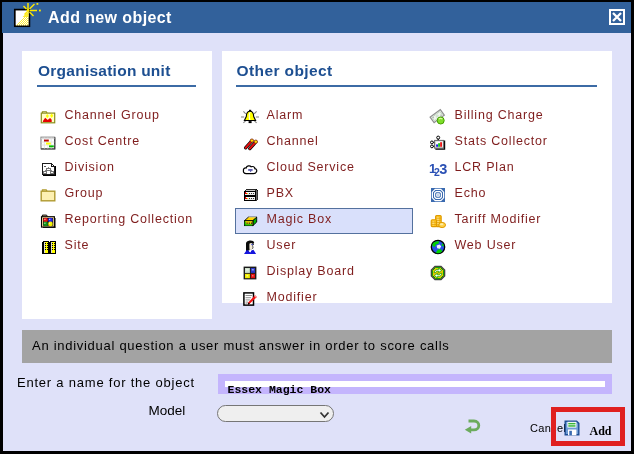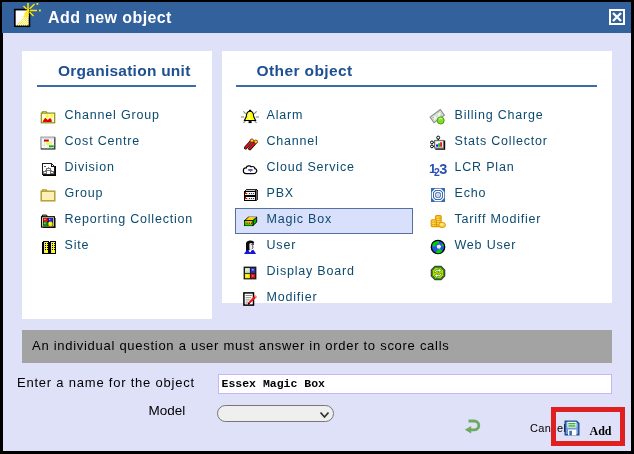--- a/index.html
+++ b/index.html
@@ -4,30 +4,30 @@
 <style>
   html,body{margin:0;padding:0;}
   body{width:634px;height:454px;overflow:hidden;font-family:"Liberation Sans",sans-serif;position:relative;}
   .dlg{width:634px;height:454px;background:#dfe1f9;border:3px solid #000;box-sizing:border-box;}
   .titlebar{position:absolute;left:2px;top:2px;width:629px;height:31px;background:#32619b;}
   .title-text{position:absolute;left:48px;top:9px;font-size:16px;font-weight:bold;color:#fff;letter-spacing:0.4px;}
   .close{position:absolute;left:609px;top:9px;width:12px;height:12px;border:2px solid #fff;}
   .panel{position:absolute;background:#fff;}
   .p-left{left:22px;top:51px;width:190px;height:268px;}
   .p-right{left:222px;top:51px;width:390px;height:252px;}
-  .phead{position:absolute;font-size:15.5px;font-weight:bold;color:#1d4f91;margin-left:20px;}
+  .phead{position:absolute;font-size:15.5px;font-weight:bold;color:#1d4f91;}
   .pline{position:absolute;height:2px;background:#3c6ba5;}
   .row{position:absolute;width:200px;height:16px;}
   .row svg{position:absolute;left:0;top:0;}
-  .row .tx{position:absolute;left:24.5px;top:-1px;font-size:12.5px;letter-spacing:0.8px;color:#0c4a6e;white-space:nowrap;}
+  .row .tx{position:absolute;left:24.5px;top:-1px;font-size:12.5px;letter-spacing:0.8px;color:#7f1d1d;white-space:nowrap;}
   .hilite{position:absolute;left:235px;top:208px;width:176px;height:24px;background:#d9e0fb;border:1px solid #54719e;}
   .desc{position:absolute;left:22px;top:330px;width:590px;height:33px;background:#a3a3a3;}
   .desc span{position:absolute;left:10px;top:8px;font-size:13px;letter-spacing:0.72px;color:#000;}
   .lab{position:absolute;font-size:13px;color:#000;}
-  .inp{position:absolute;left:218px;top:374px;width:394px;height:20px;background:#fff;border:1px solid #c4b5fd;box-sizing:border-box;}
+  .inp{position:absolute;left:218px;top:374px;width:394px;height:20px;background:#fff;border:7px solid #c4b5fd;box-sizing:border-box;}
   .inp span{position:absolute;left:2.5px;top:2px;font-family:"Liberation Mono",monospace;font-weight:bold;font-size:11.5px;color:#000;}
   .sel{position:absolute;left:217px;top:405px;width:117px;height:17px;background:#efefef;border:1px solid #767676;border-radius:8.5px;box-sizing:border-box;}
   .sel span{position:absolute;left:3.5px;top:0.5px;font-family:"Liberation Mono",monospace;font-weight:bold;font-size:11.5px;color:#000;}
   .cancel-tx{position:absolute;left:491px;top:421.5px;font-size:11px;letter-spacing:0.3px;color:#000;margin-left:39px;}
   .add-tx{position:absolute;left:589.5px;top:424px;font-family:Liberation Serif, serif;font-weight:bold;font-size:12px;color:#000;}
   .redrect{position:absolute;left:551px;top:407px;width:74px;height:39px;border:5px solid #e02020;box-sizing:border-box;}
   .abs{position:absolute;}
 </style>
 </head>
 <body>

